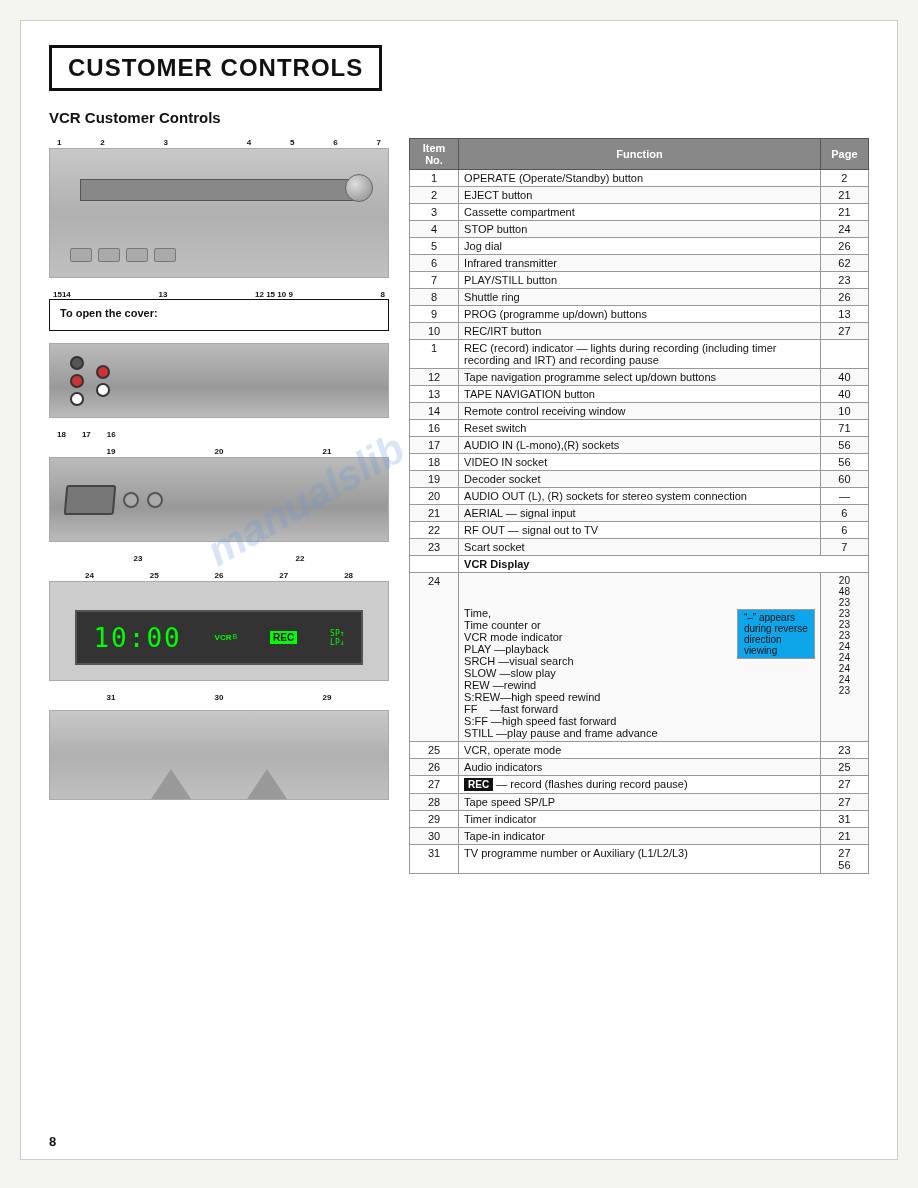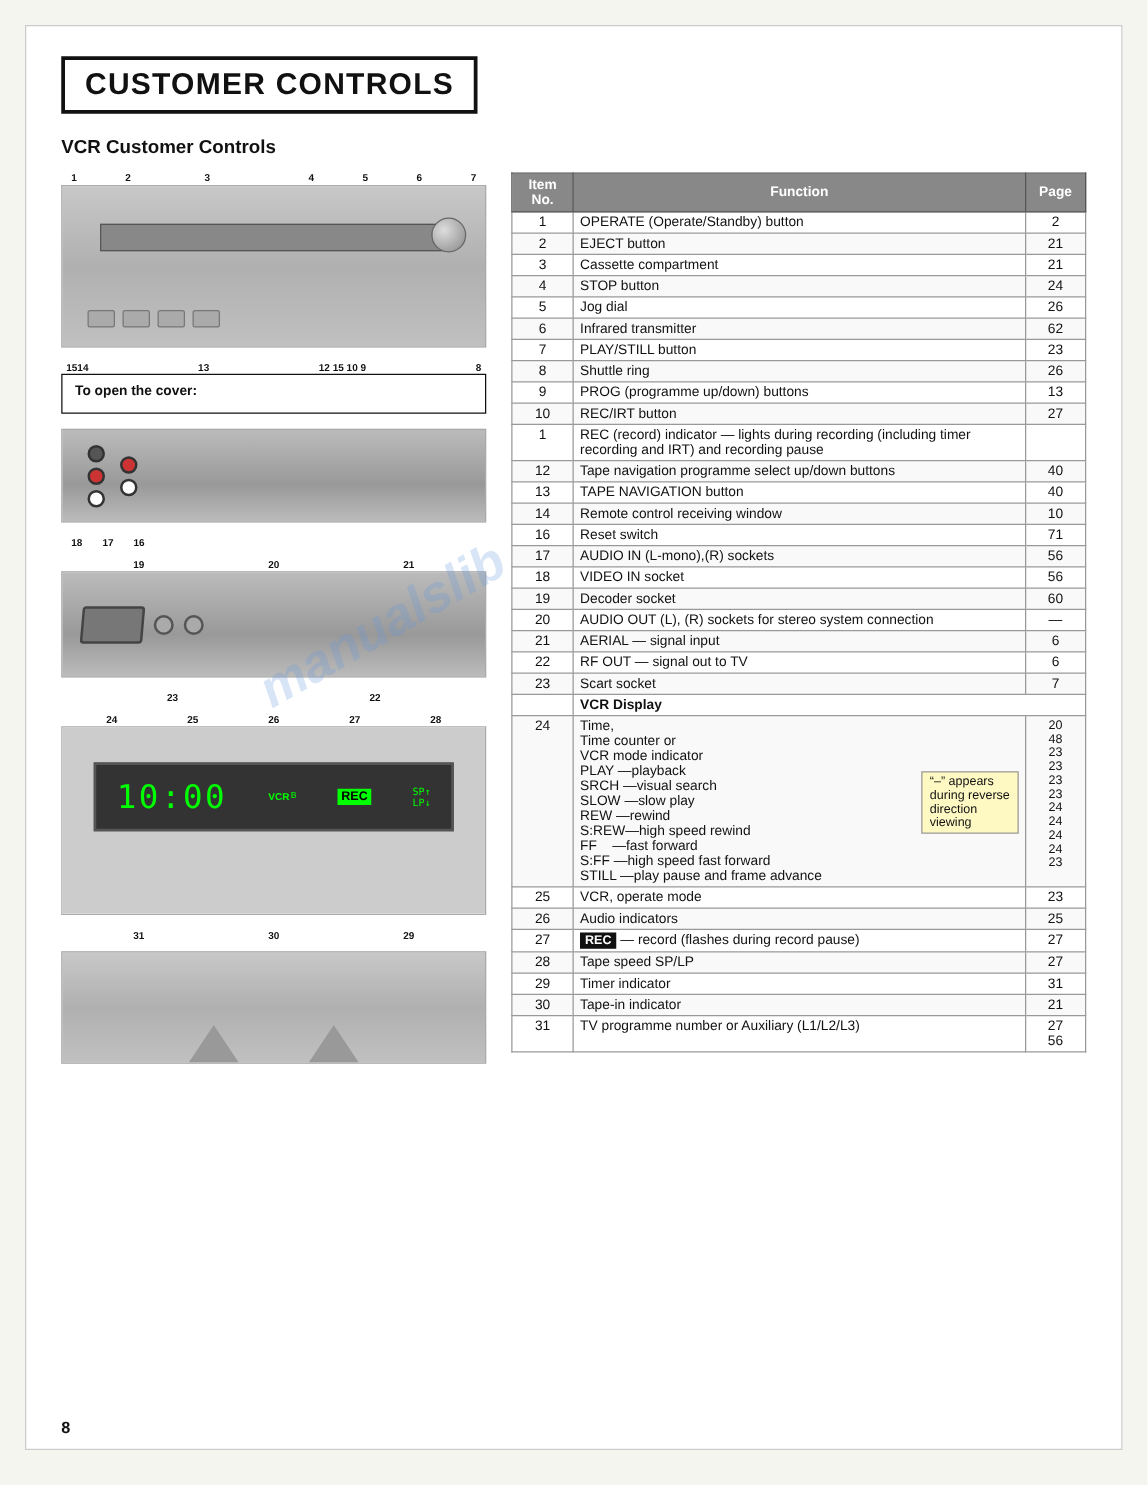--- a/index.html
+++ b/index.html
@@ -56,21 +56,21 @@
       position: relative;
       overflow: hidden;
     }
     .vcr-top {
       height: 130px;
     }
     .vcr-back {
       height: 75px;
     }
     .vcr-display {
-      height: 151px;
+      height: 100px;
     }
     .vcr-bottom {
       height: 90px;
     }
     .vcr-body {
       width: 100%;
       height: 100%;
       background: linear-gradient(180deg, #c8c8c8 0%, #b0b0b0 50%, #c0c0c0 100%);
       position: relative;
     }
@@ -129,21 +129,21 @@
       font-weight: bold;
       font-size: 10px;
       padding: 1px 4px;
       display: inline-block;
     }
     .bracket-box {
       border: 1px solid #999;
       padding: 2px 6px;
       display: inline-block;
       font-size: 10px;
-      background: #fef9c3;
+      background: #0ea5e9;
       vertical-align: top;
     }
     .page-num {
       position: absolute;
       bottom: 10px;
       left: 28px;
       font-size: 13px;
       font-weight: bold;
     }
     .vcr-tape-slot {
@@ -493,21 +493,21 @@
       <td class="func-col">Scart socket</td>
       <td class="page-col">7</td>
     </tr>
             <tr>
         <td class="item-no"></td>
         <td class="func-col" colspan="2" style="font-weight:bold;">VCR Display</td>
       </tr>
             <tr>
         <td class="item-no">24</td>
         <td class="func-col" style="padding:2px 5px;">
-          <div style="display:flex;gap:0;align-items:center;">
+          <div style="display:flex;gap:0;align-items:flex-start;margin-top:32px;">
             <div style="flex:1;">
               <div>Time,</div>
               <div>Time counter or</div>
               <div>VCR mode indicator</div>
               <div>PLAY  —playback</div>
               <div>SRCH —visual search</div>
               <div>SLOW —slow play</div>
               <div>REW  —rewind</div>
               <div>S:REW—high speed rewind</div>
               <div>FF &nbsp;&nbsp; —fast forward</div>

